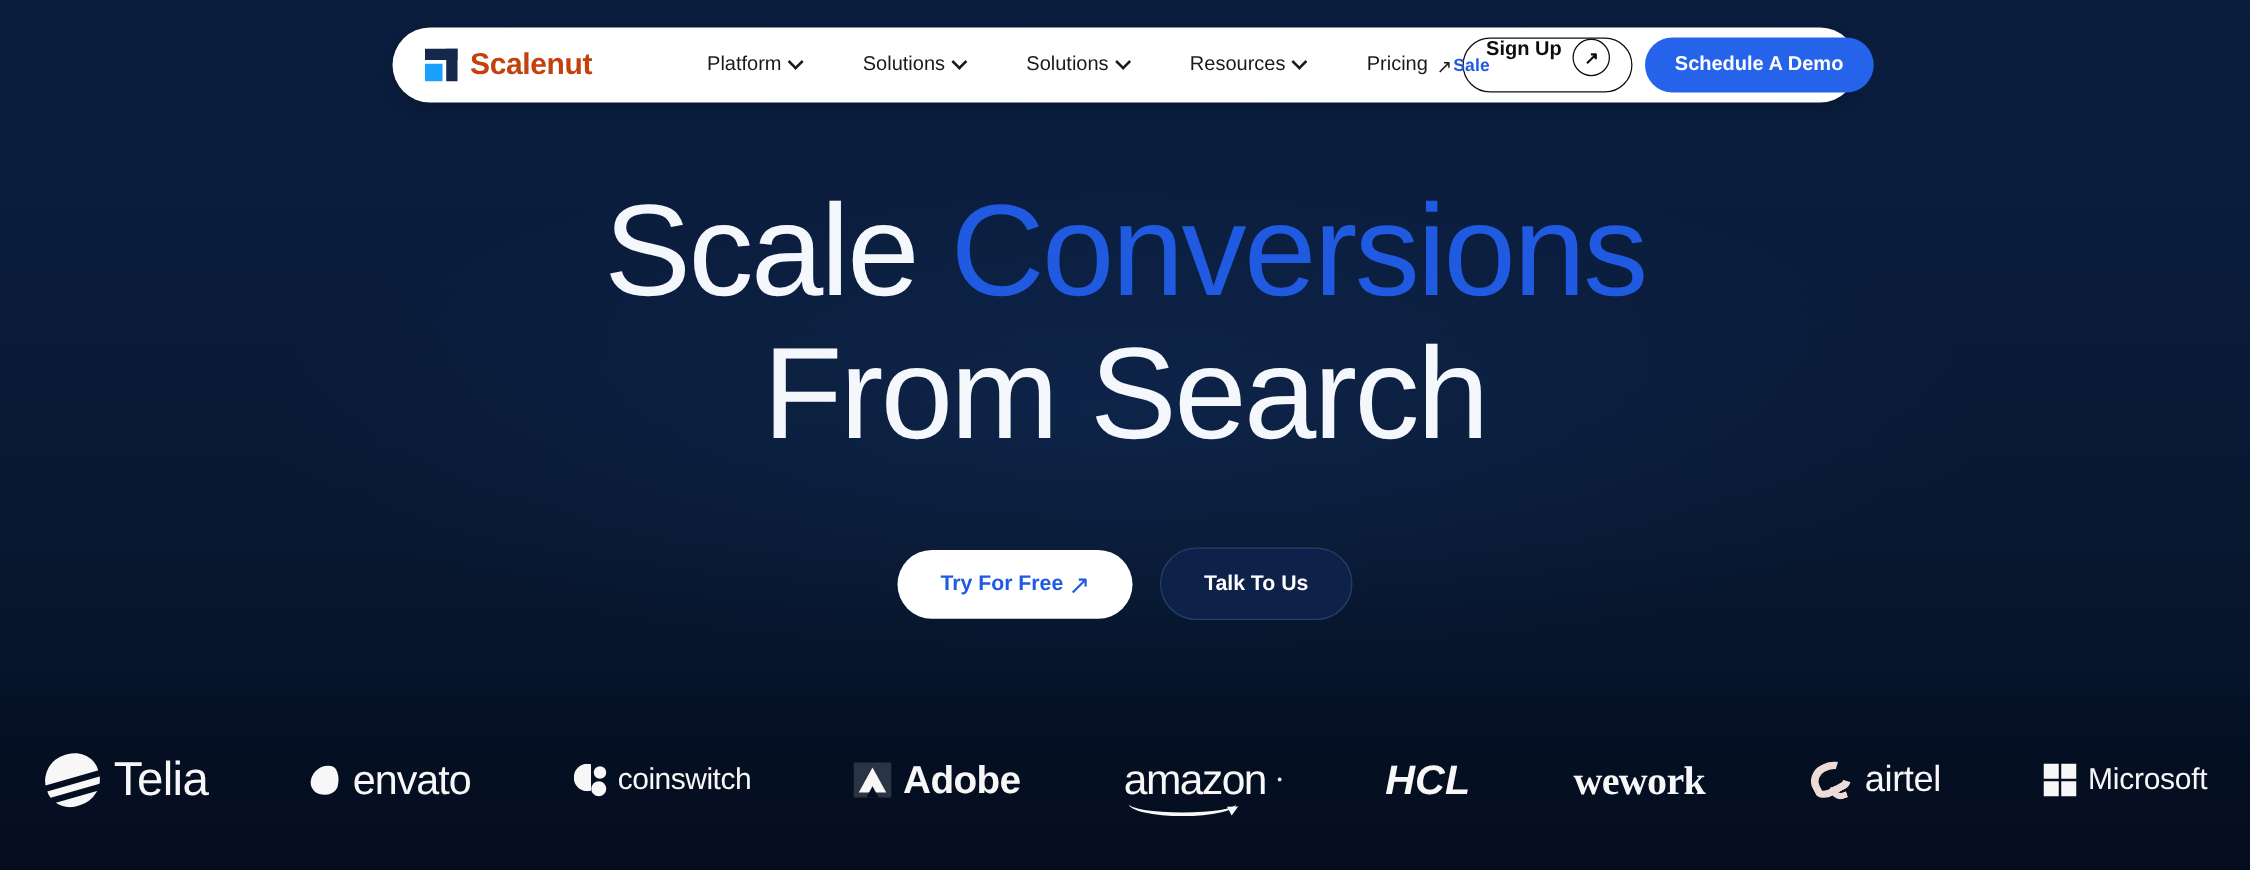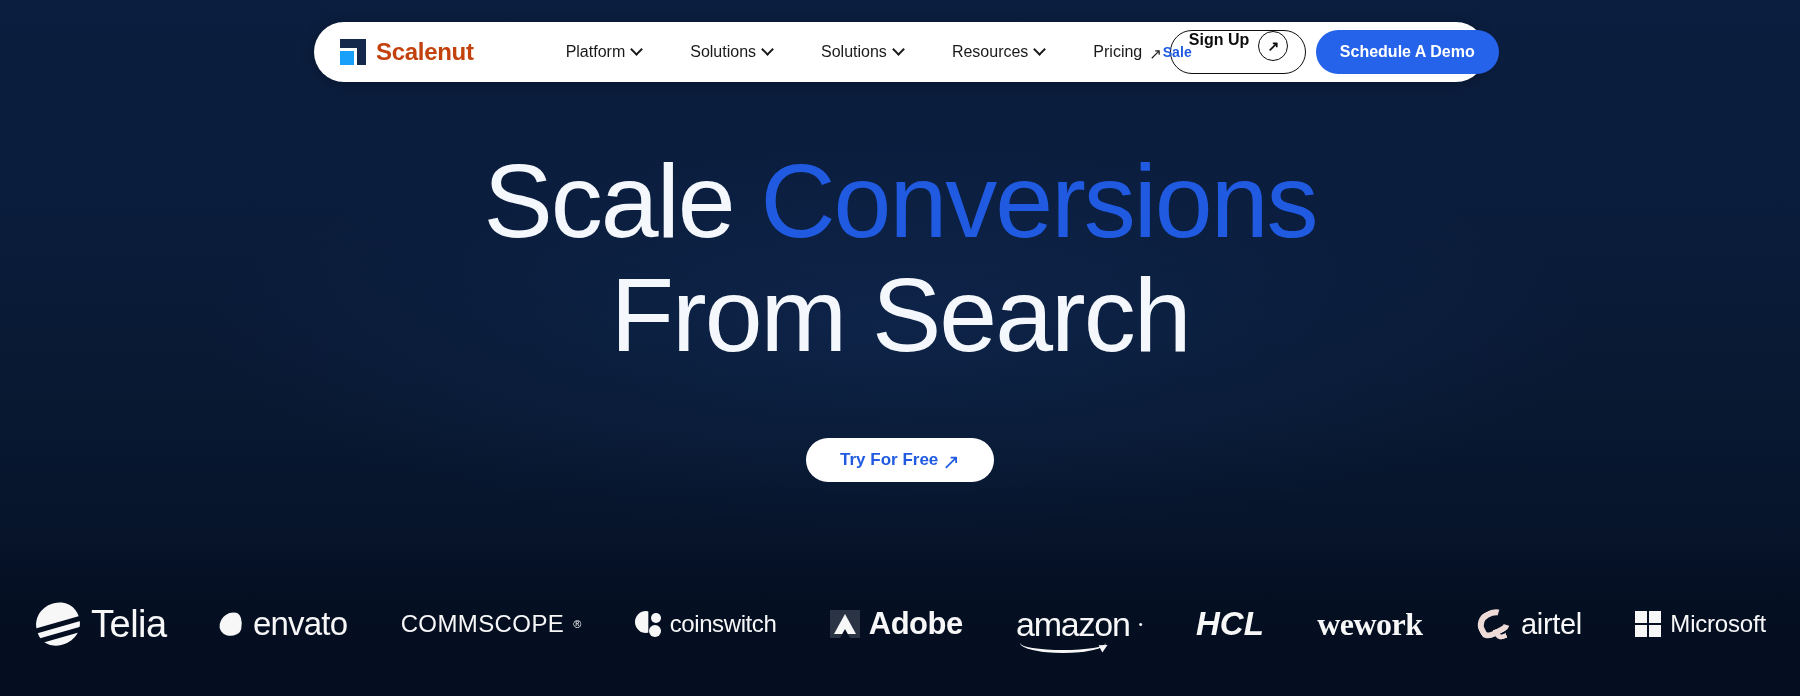--- a/index.html
+++ b/index.html
@@ -225,21 +225,21 @@
     color: #e8edf5;
     width: 268px;
     text-align: left;
   }
   .cta-group {
     display: flex;
     align-items: center;
     gap: 22px;
   }
   .btn-free {
-    height: 44px;
+    height: 55px;
     border-radius: 32px;
     background: #fff;
     display: flex;
     align-items: center;
     gap: 4px;
     padding: 0 34px;
     cursor: pointer;
     font-size: 17px;
     font-weight: 700;
     color: #1f5ae0;
@@ -517,20 +517,23 @@
       <span class="headline-l2">From Search</span>
     </h1>
   </div>
 
   <div class="subrow">
     <div class="cta-group">
       <div class="btn-free">
         <span>Try For Free</span>
         <span class="arrow-ne">↗</span>
       </div>
+      <div class="btn-talk">
+        <span>Talk To Us</span>
+      </div>
     </div>
   </div>
 
   <div class="logo-strip">
 
     <div class="logo">
       <span class="m-telia">
         <span class="e"></span>
           <span class="s1"></span>
           <span class="s2"></span>
@@ -538,24 +541,20 @@
       <span class="logo-text lg-telia">Telia</span>
     </div>
 
     <div class="logo">
       <span class="m-envato">
           <span class="leaf"></span>
         </span>
       <span class="logo-text lg-envato">envato</span>
     </div>
 
-    <div class="logo">
-      <span class="logo-text lg-comms">COMMSCOPE</span>
-      <span class="reg">®</span>
-    </div>
 
     <div class="logo">
       <span class="m-coin">
         <span class="c"></span>
           <span class="d"></span>
           <span class="d2"></span>
       </span>
       <span class="logo-text lg-coin">coinswitch</span>
     </div>
 

